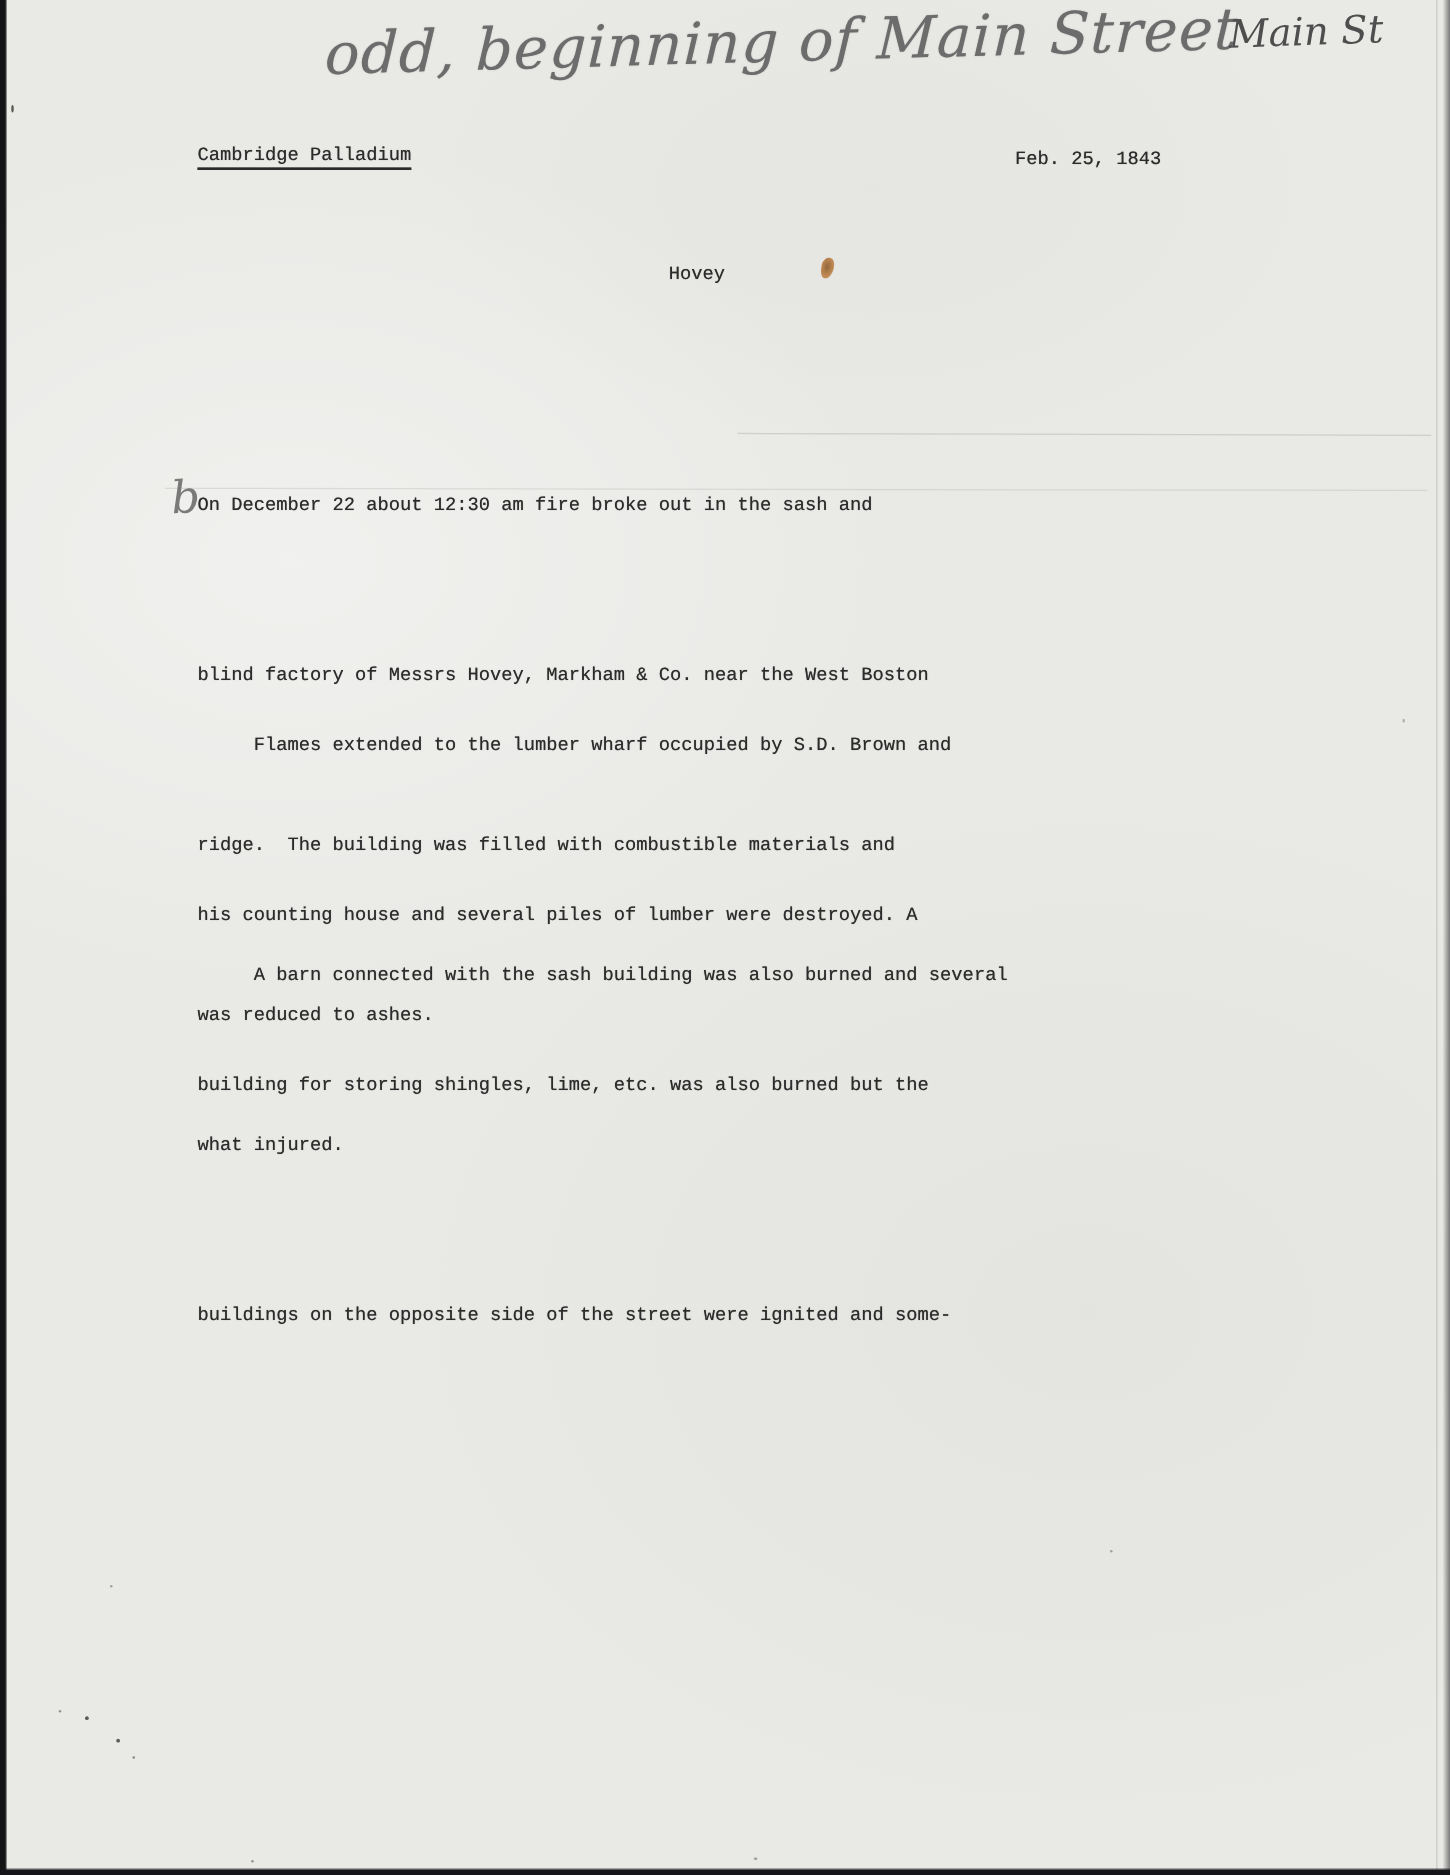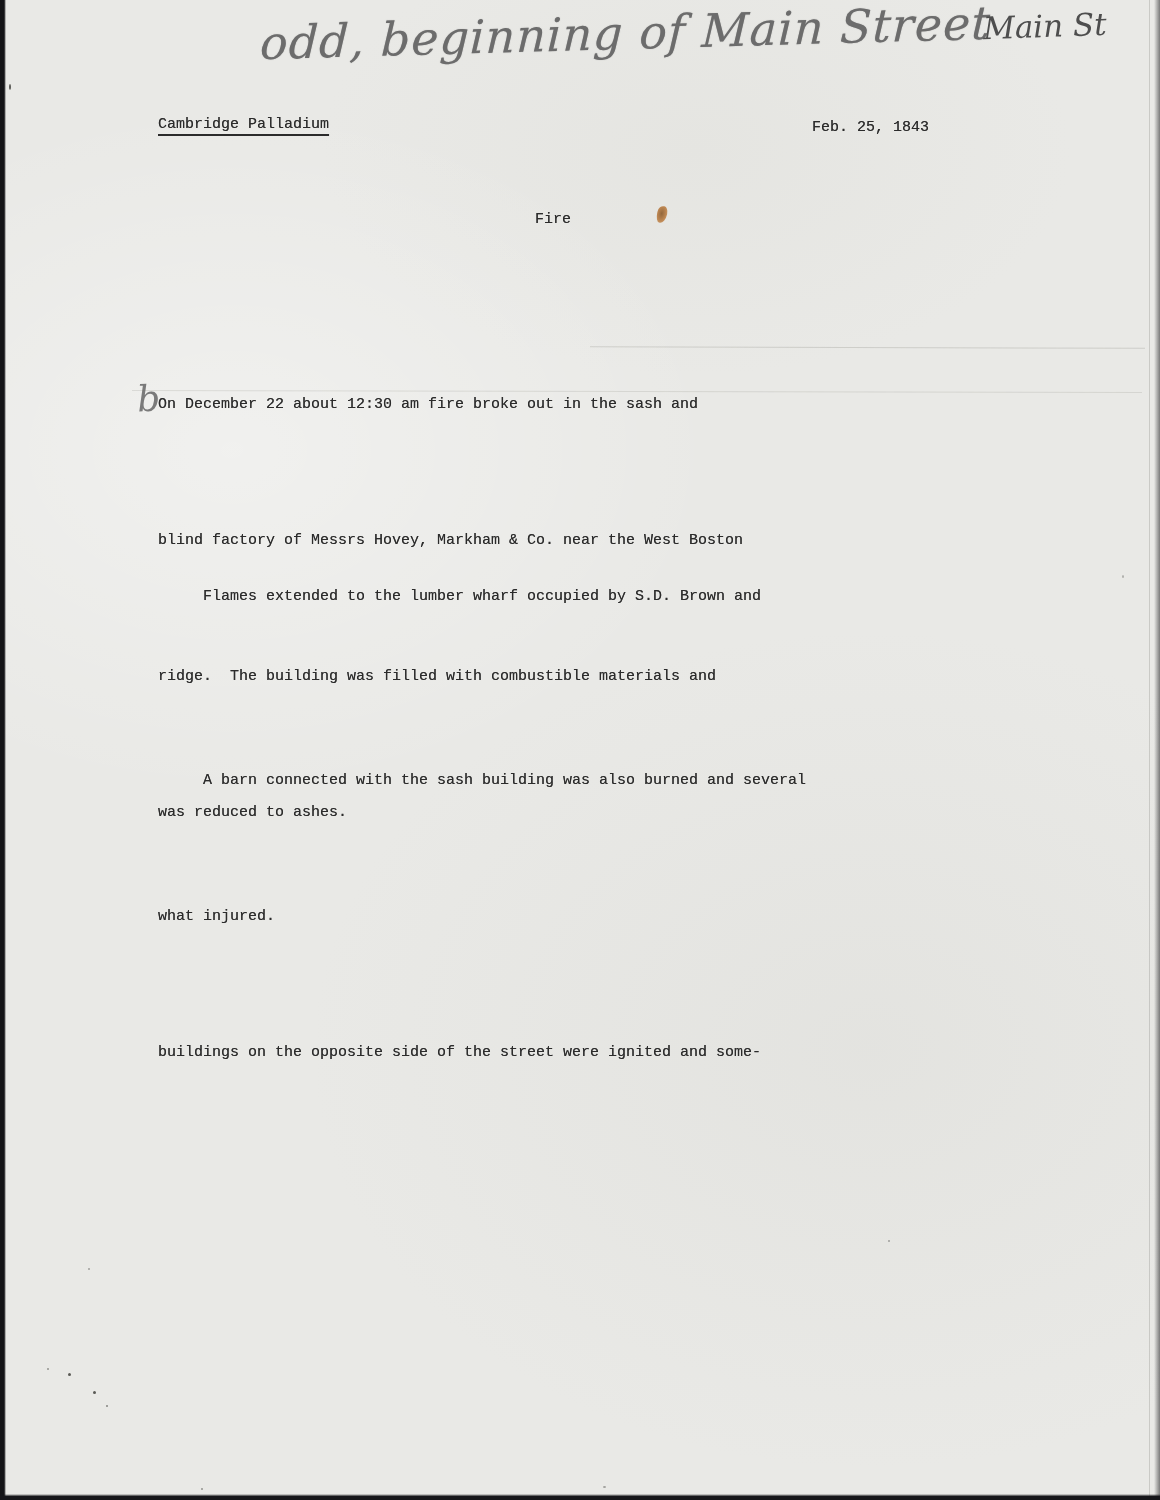--- a/index.html
+++ b/index.html
@@ -99,35 +99,37 @@
 
 <div class="scan">
 
   <div class="hand note-top">odd, beginning of Main Street</div>
   <div class="hand note-corner">Main St</div>
   <div class="hand margin-b">b</div>
 
   <div class="typed pub-title">Cambridge Palladium</div>
   <div class="typed article-date">Feb. 25, 1843</div>
 
-  <div class="typed article-title">Fire</div>
+  <div class="typed article-title">Hovey</div>
   <div class="stain"></div>
 
   <div class="scratch scratch-a"></div>
   <div class="scratch scratch-b"></div>
 
   <div class="typed para para-1">
     <div class="line">On December 22 about 12:30 am fire broke out in the sash and</div>
     <div class="line">blind factory of Messrs Hovey, Markham &amp; Co. near the West Boston</div>
     <div class="line">ridge.  The building was filled with combustible materials and</div>
     <div class="line">was reduced to ashes.</div>
   </div>
 
   <div class="typed para para-2">
     <div class="line">     Flames extended to the lumber wharf occupied by S.D. Brown and</div>
+    <div class="line">his counting house and several piles of lumber were destroyed. A</div>
+    <div class="line">building for storing shingles, lime, etc. was also burned but the</div>
   </div>
 
   <div class="typed para para-3">
     <div class="line">     A barn connected with the sash building was also burned and several</div>
     <div class="line">what injured.</div>
     <div class="line">buildings on the opposite side of the street were ignited and some-</div>
   </div>
 
 
   <div class="speck" style="left:9px;  top:84px;  width:2px; height:6px;"></div>

